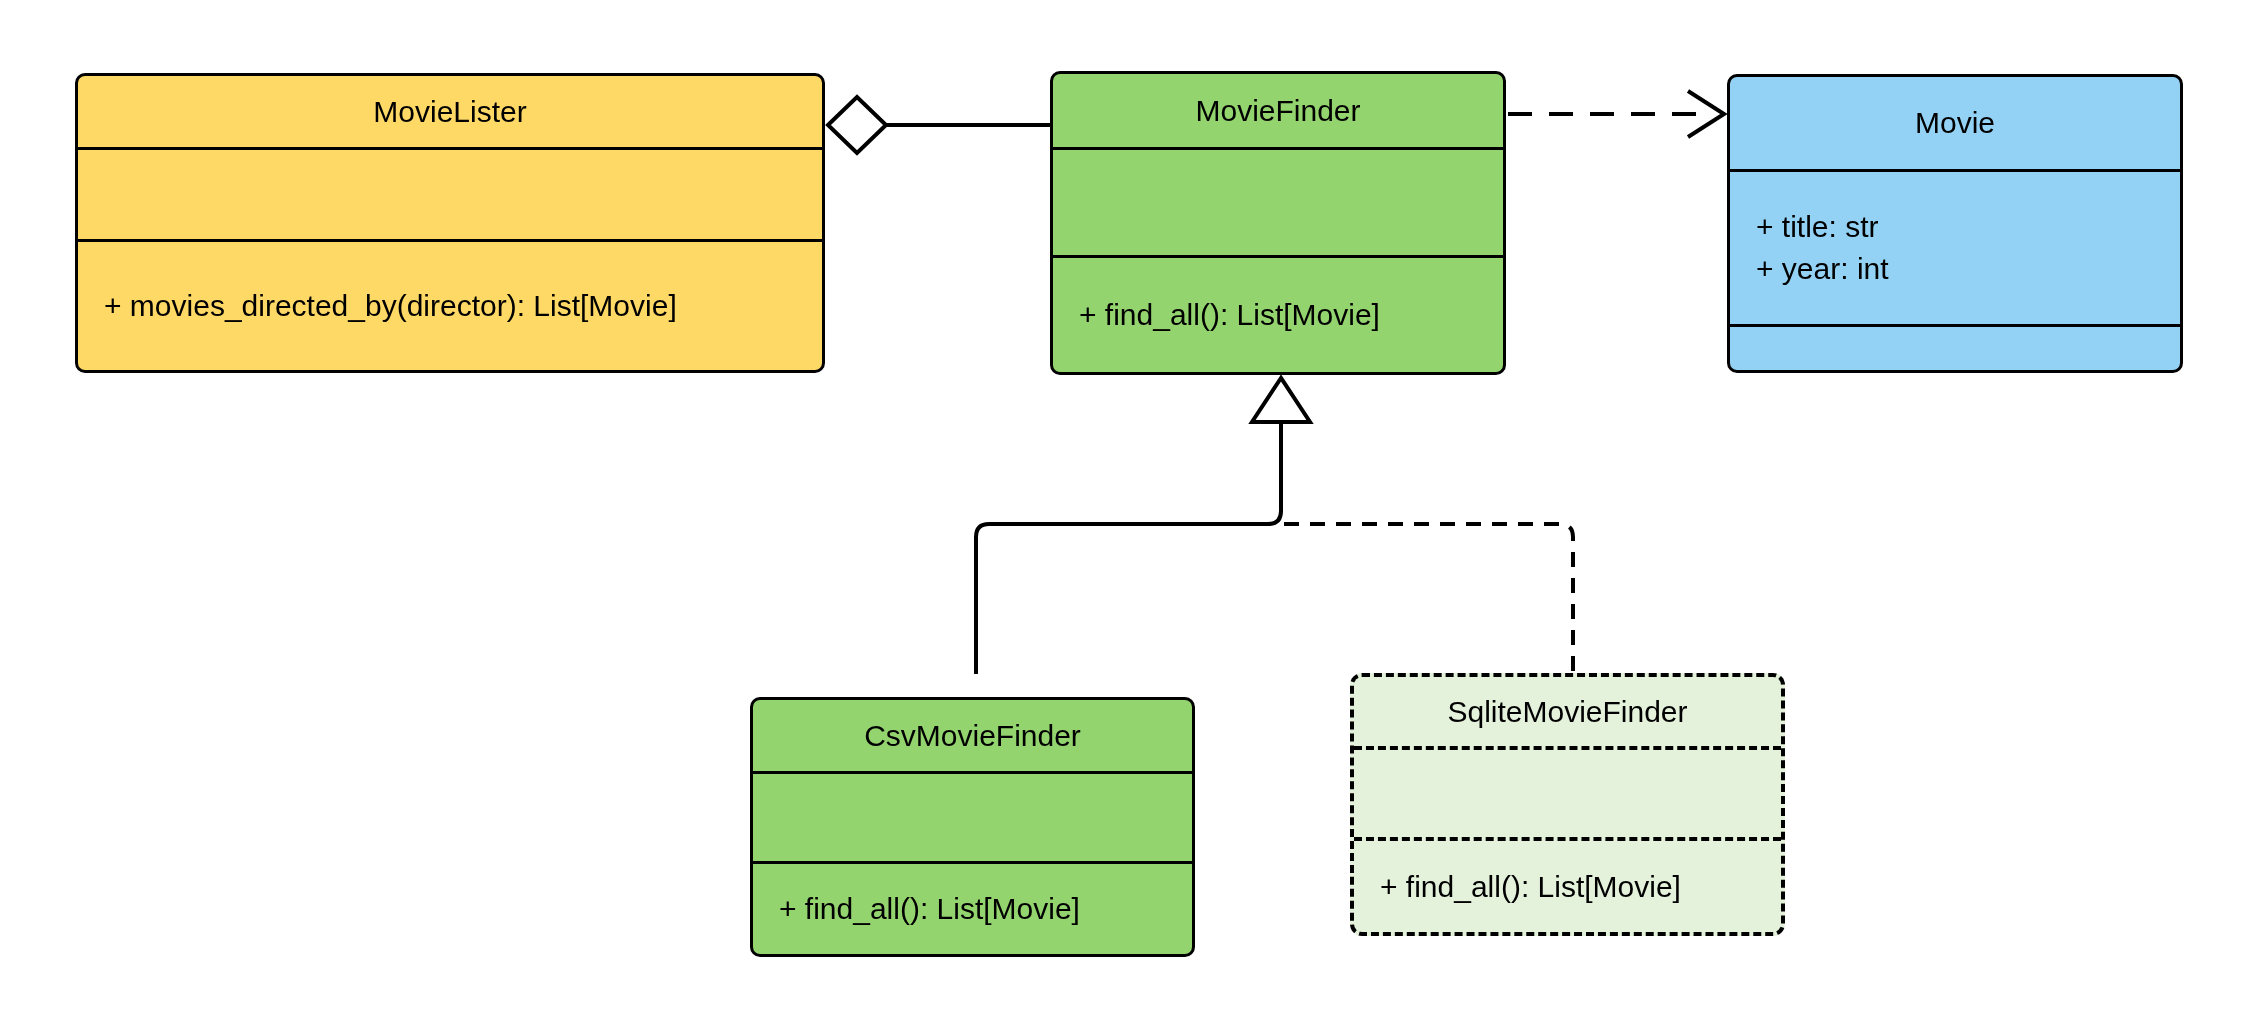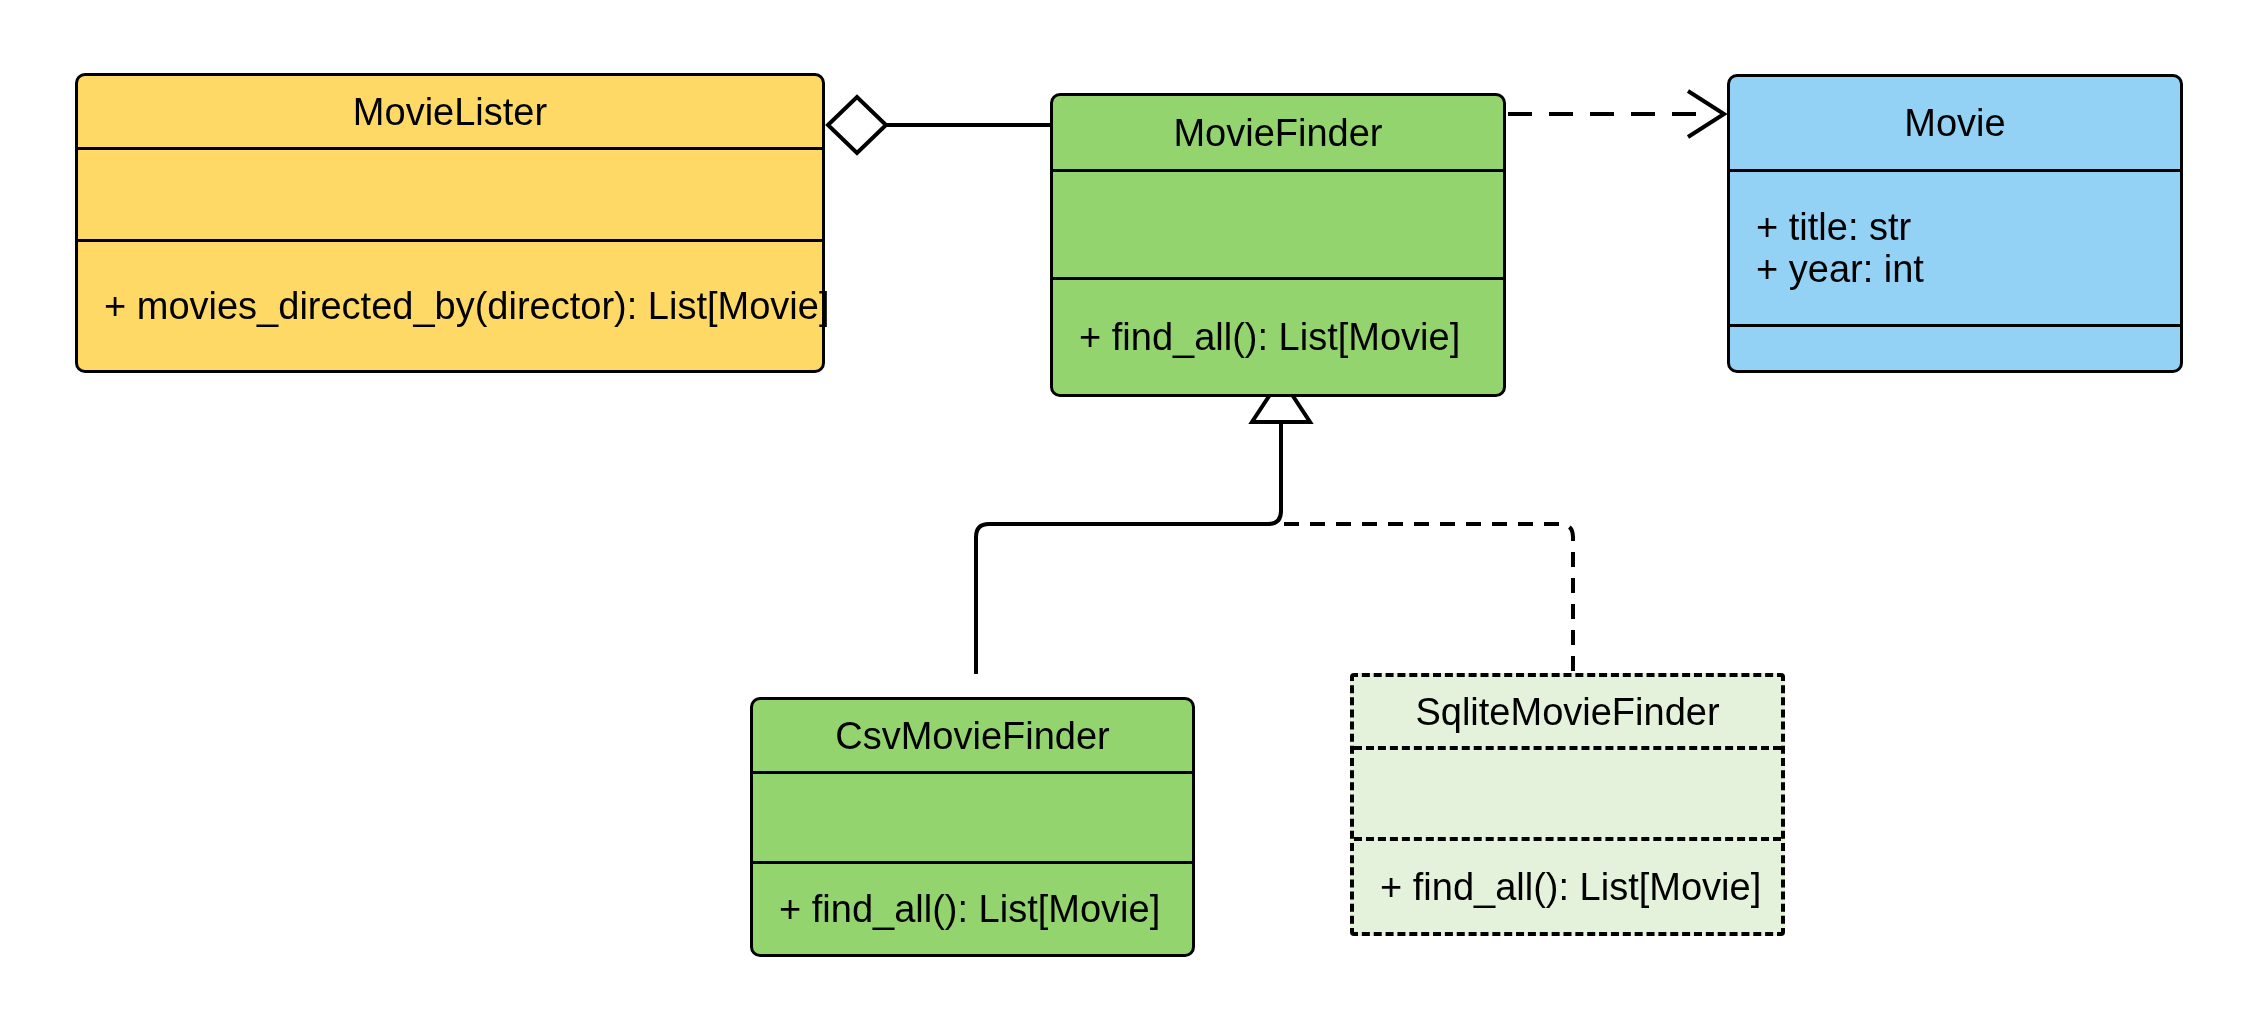--- a/index.html
+++ b/index.html
@@ -20,24 +20,24 @@
     background: var(--background);
     overflow: hidden;
   }
   .uml-class {
     position: absolute;
     display: flex;
     flex-direction: column;
     border: 3px solid var(--stroke);
     border-radius: 10px;
     background: var(--fill, #fff);
-    font-size: 38px;
+    font-size: 30px;
     line-height: 1;
   }
-  .uml-class.dashed { border: 4px dashed var(--stroke); border-radius: 4px; }
+  .uml-class.dashed { border: 4px dashed var(--stroke); border-radius: 12px; }
   .compartment { width: 100%; }
   .compartment + .compartment { border-top: 3px solid var(--stroke); }
   .uml-class.dashed .compartment + .compartment { border-top: 4px dashed var(--stroke); }
   .compartment.title {
     display: flex; align-items: center; justify-content: center;
     flex: 0 0 auto;
   }
   .compartment.members {
     display: flex; flex-direction: column; justify-content: center;
     padding-left: 26px; padding-right: 28px;
@@ -81,21 +81,21 @@
   <div class="uml-class" style="left:75px; top:73px; width:750px; height:300px; --fill:var(--movie-lister-fill);">
     <div class="compartment title" style="height:71px">
       <span>MovieLister</span>
     </div>
     <div class="compartment grow"></div>
     <div class="compartment members" style="height:131px">
       <div class="member">+ movies_directed_by(director): List[Movie]</div>
     </div>
   </div>
 
-  <div class="uml-class" style="left:1050px; top:71px; width:456px; height:304px;margin-top:22px; --fill:var(--movie-finder-fill);">
+  <div class="uml-class" style="left:1050px; top:71px; width:456px; height:304px; --fill:var(--movie-finder-fill);">
     <div class="compartment title" style="height:73px">
       <span>MovieFinder</span>
     </div>
     <div class="compartment grow"></div>
     <div class="compartment members" style="height:117px">
       <div class="member">+ find_all(): List[Movie]</div>
     </div>
   </div>
 
   <div class="uml-class" style="left:1727px; top:74px; width:456px; height:299px; --fill:var(--movie-fill);">

